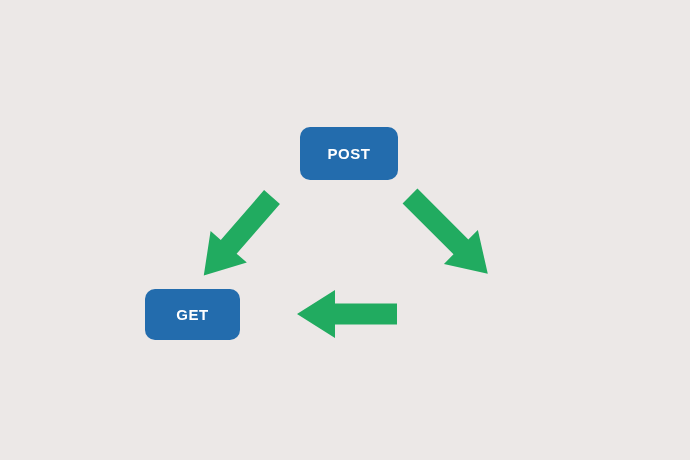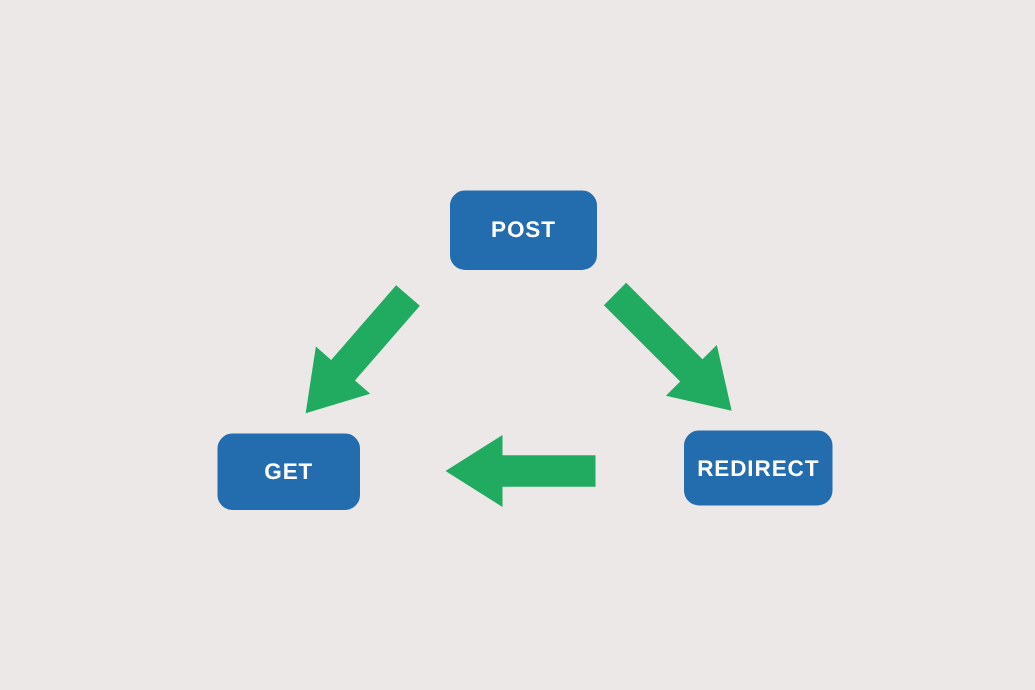--- a/index.html
+++ b/index.html
@@ -76,17 +76,14 @@
   </svg>
 
   <div class="node node-post">
     <span>POST</span>
   </div>
 
   <div class="node node-get">
     <span>GET</span>
   </div>
 
-  <div class="node node-redirect">
-    <span>REDIRECT</span>
-  </div>
 
 </div>
 
 </body></html>

